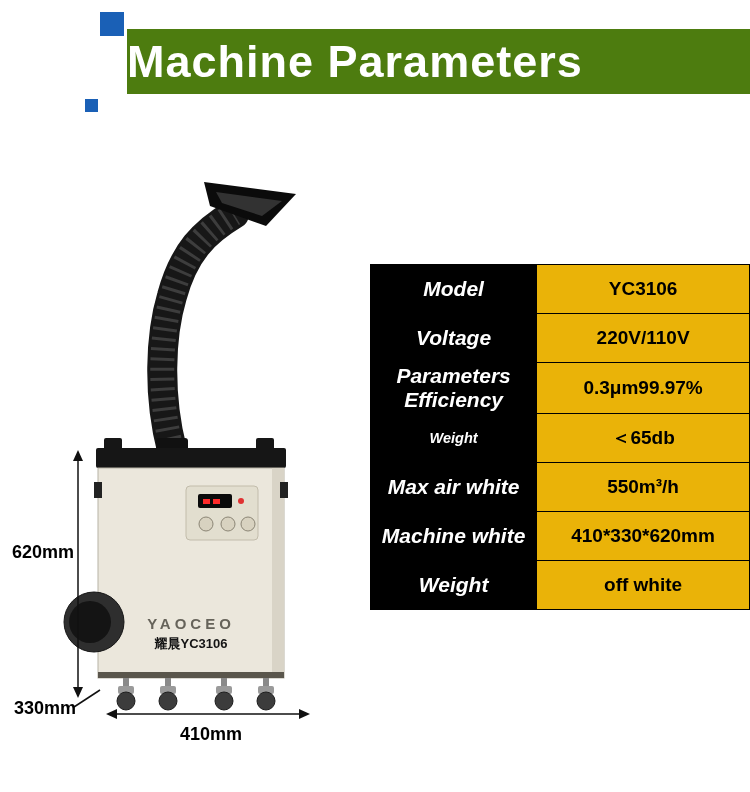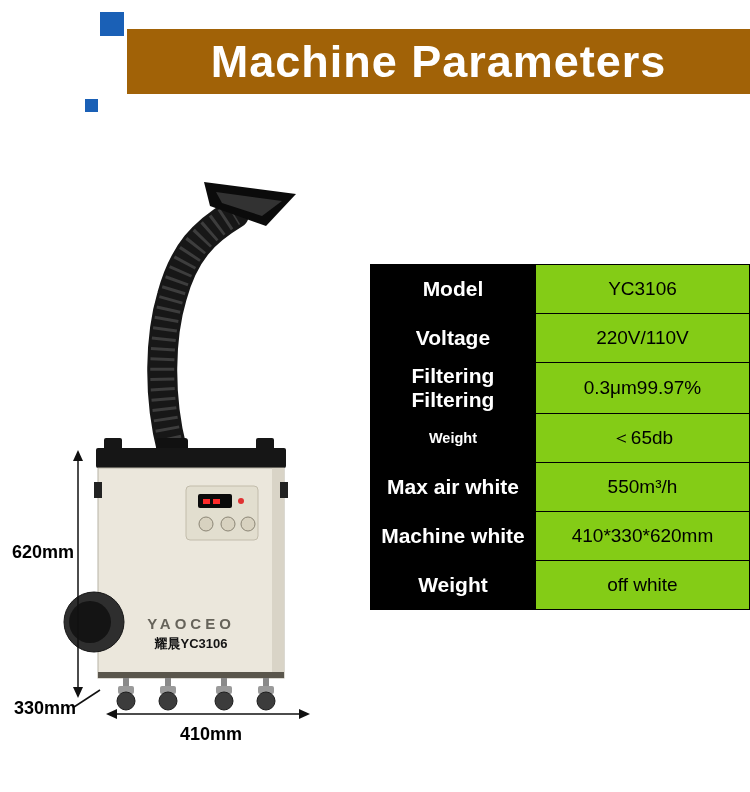--- a/index.html
+++ b/index.html
@@ -1,30 +1,30 @@
 <!DOCTYPE html>
 <html><head>
 <meta charset="utf-8">
 <style>
   html,body{margin:0;padding:0;background:#ffffff;}
   .page{position:relative;width:750px;height:792px;background:#ffffff;overflow:hidden;
         font-family:"Liberation Sans",sans-serif;}
 
   
-  .banner{position:absolute;left:127px;top:29px;width:623px;height:65px;background:#a16207;
-          display:flex;align-items:center;justify-content:center;}
+  .banner{position:absolute;left:127px;top:29px;width:623px;height:65px;background:#4d7c0f;
+          display:flex;align-items:center;justify-content:flex-start;}
   .banner-title{color:#ffffff;font-size:45px;font-weight:700;letter-spacing:1px;white-space:nowrap;}
   .deco-sq-large{position:absolute;left:100px;top:12px;width:24px;height:24px;background:#1a60b6;}
   .deco-sq-small{position:absolute;left:85px;top:99px;width:13px;height:13px;background:#1a60b6;}
 
   
   .spec-table{position:absolute;left:370px;top:264px;border-collapse:collapse;table-layout:fixed;}
   .spec-table td{height:46px;border:1px solid #000;text-align:center;vertical-align:middle;}
-  .spec-label{width:170px;background:#000000;color:#ffffff;font-weight:700;font-size:21px;}
-  .spec-value{width:194px;background:#84cc16;color:#000000;font-weight:400;font-size:19px;padding:0 12px;}
+  .spec-label{width:170px;background:#000000;color:#ffffff;font-weight:700;font-size:21px;font-style:italic;}
+  .spec-value{width:194px;background:#eab308;color:#000000;font-weight:700;font-size:19px;padding:0 12px;}
   .spec-table tr:nth-child(4) .spec-label{font-size:14.5px;}
   .spec-table tr:nth-child(8) .spec-value{font-size:17px;text-align:center;}
 
   
   .machine-svg{position:absolute;left:0;top:0;width:750px;height:792px;}
   .machine-svg text{font-family:"Liberation Sans",sans-serif;}
   .dim-text{font-size:18px;font-weight:700;fill:#000;}
 </style>
 </head>
 <body>
@@ -126,21 +126,21 @@
     <tbody>
       <tr>
         <td class="spec-label">Model</td>
         <td class="spec-value">YC3106</td>
       </tr>
       <tr>
         <td class="spec-label">Voltage</td>
         <td class="spec-value">220V/110V</td>
       </tr>
       <tr>
-        <td class="spec-label">Filtering Filtering</td>
+        <td class="spec-label">Parameters Efficiency</td>
         <td class="spec-value">0.3μm99.97%</td>
       </tr>
       <tr>
         <td class="spec-label">Weight</td>
         <td class="spec-value">＜65db</td>
       </tr>
       <tr>
         <td class="spec-label">Max air white</td>
         <td class="spec-value">550m³/h</td>
       </tr>

